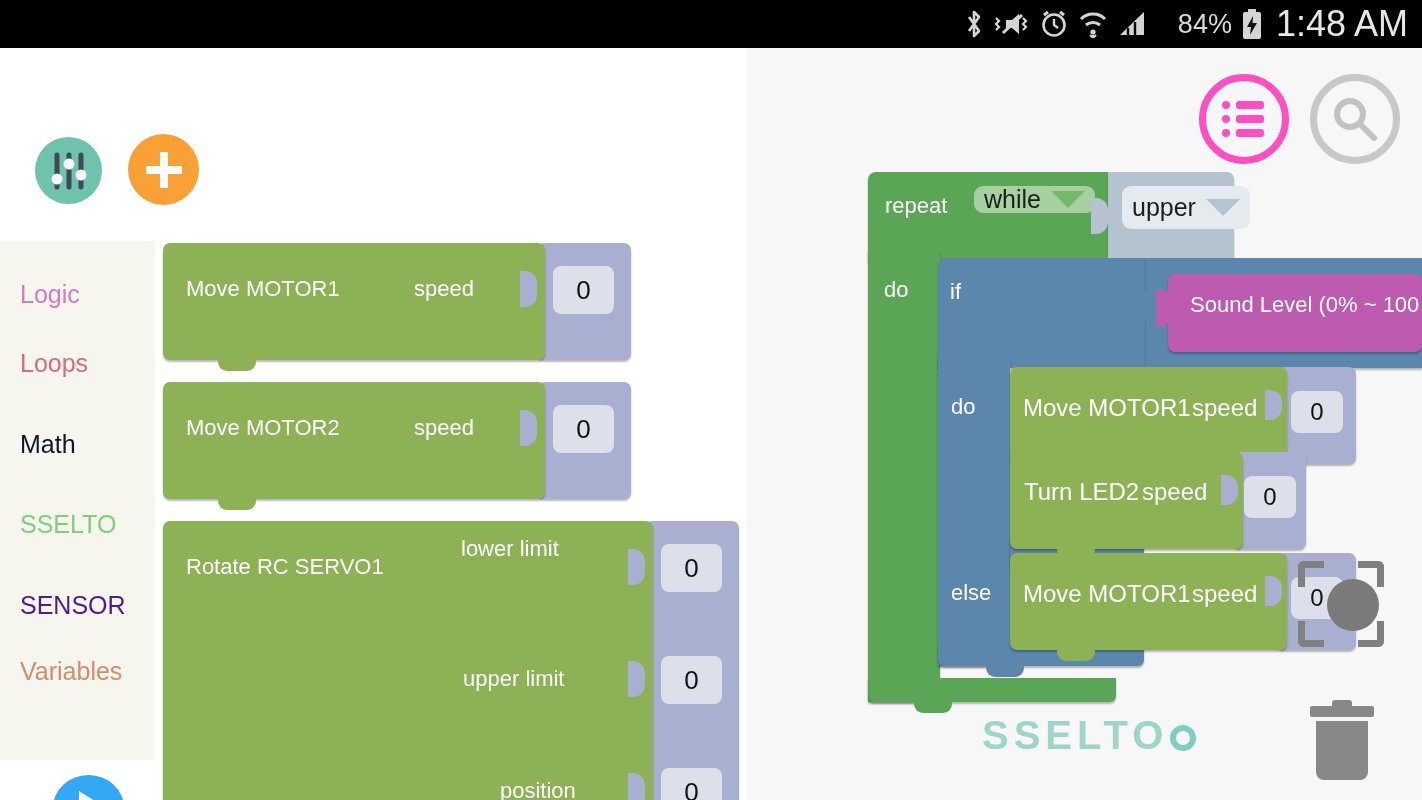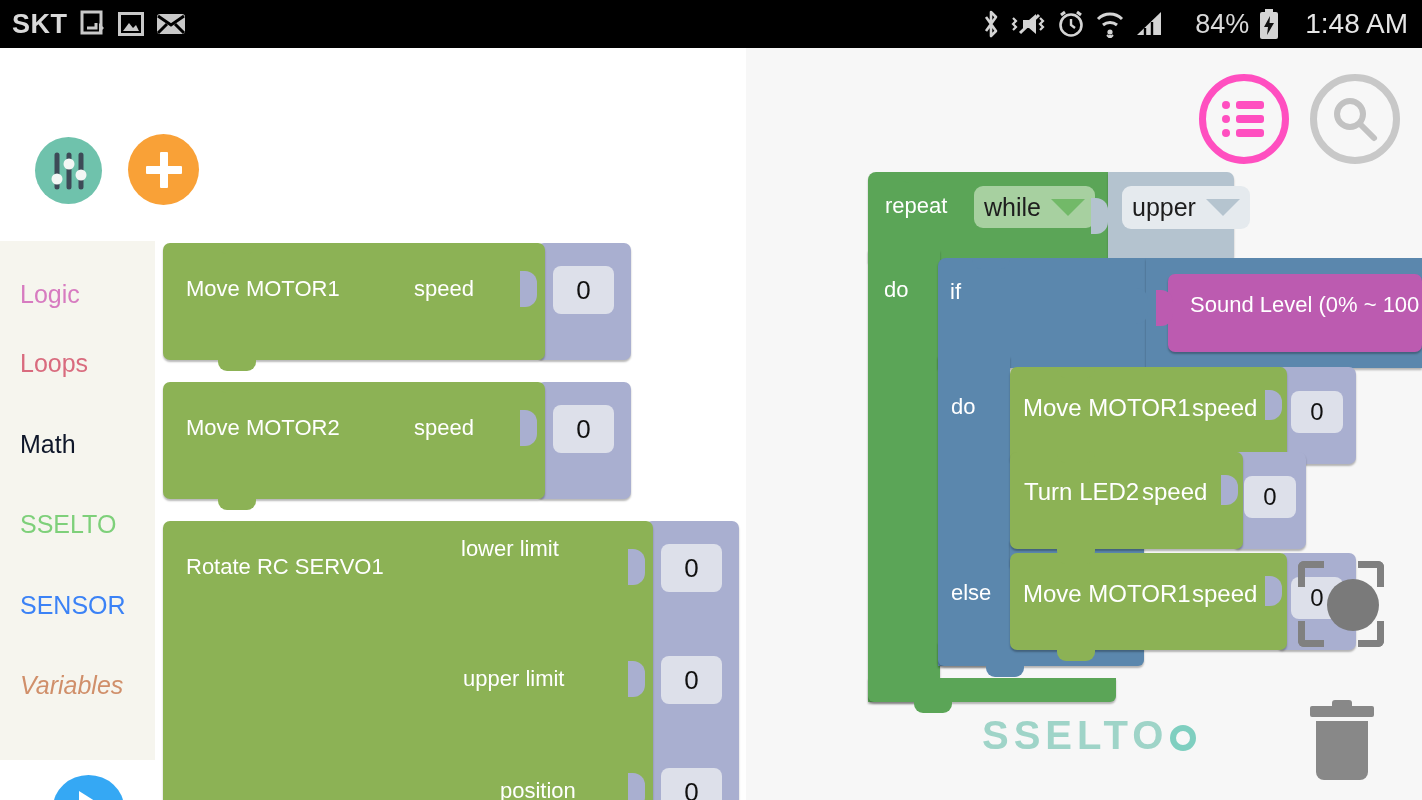--- a/index.html
+++ b/index.html
@@ -11,40 +11,40 @@
   
   .statusbar { position:absolute; left:0; top:0; width:1422px; height:48px;
      background:#000; color:#d4d4d4; }
   .sb-left { position:absolute; left:12px; top:0; height:48px; display:flex;
      align-items:center; gap:12px; }
   .sb-carrier { font-size:27px; font-weight:700; letter-spacing:.5px; color:#d9d9d9; }
   .sb-right { position:absolute; right:14px; top:0; height:48px; display:flex;
      align-items:center; gap:9px; }
   .sb-ico { display:block; }
   .sb-batt { font-size:27px; font-weight:400; color:#d9d9d9; letter-spacing:0px;margin-left:22px; }
-  .sb-clock { font-size:28px; font-weight:400; color:#e6e6e6; margin-left:16px; }
+  .sb-clock { font-size:36px; font-weight:400; color:#e6e6e6; margin-left:4px; }
 
   
   .flyout-pane { position:absolute; left:0; top:48px; width:746px; height:752px;
      background:#ffffff; }
   .workspace { position:absolute; left:746px; top:48px; width:676px; height:752px;
      background:#f7f7f7; }
 
   
   .rb { position:absolute; border-radius:50%; display:flex; align-items:center;
      justify-content:center; }
   .rb-settings { left:35px; top:89px; width:67px; height:67px; background:#6fc2ac; }
   .rb-add { left:128px; top:86px; width:71px; height:71px; background:#f9a137; }
 
   
   .toolbox { position:absolute; left:0; top:193px; width:155px; height:519px;
      background:#f6f5ee; }
   .tb-item { position:absolute; left:20px; font-size:25px; white-space:nowrap; }
   .tb-0 { top:232px; } .tb-1 { top:301px; } .tb-2 { top:382px; }
-  .tb-3 { top:462px; } .tb-4 { top:543px; } .tb-5 { top:623px;font-style:italic; }
+  .tb-3 { top:462px; } .tb-4 { top:543px; } .tb-5 { top:609px; }
 
   .run-btn { position:absolute; left:53px; top:727px; width:71px; height:66px;
      border-radius:50%; background:#35a8f4; display:flex; align-items:center;
      justify-content:center; }
   .run-tri { width:0;height:0; border-left:27px solid #fff;
      border-top:17px solid transparent; border-bottom:17px solid transparent;
      margin-left:7px; }
 
   
   .ws-btn { position:absolute; border-radius:50%; display:flex;
@@ -107,37 +107,20 @@
      font-weight:700; letter-spacing:5px; color:#9fd4c8; }
   .wm .o2 { display:inline-block; width:26px; height:26px; border:6px solid #7fcfc0;
      border-radius:50%; vertical-align:-2px; margin-left:2px; }
 </style>
 </head>
 <body>
 
 <div id="root">
 
   <div class="statusbar">
-    <div class="sb-left">
-      <span class="sb-carrier">SKT</span>
-      <svg class="sb-ico" width="26" height="28" viewBox="0 0 26 28">
-        <rect x="2" y="2" width="19" height="21" fill="none" stroke="#c9c9c9" stroke-width="3"></rect>
-        <path d="M7 18 L16 18 L16 13" fill="none" stroke="#c9c9c9" stroke-width="3"></path>
-        <path d="M19 13 l5 5 l-5 5 z" fill="#c9c9c9"></path>
-      </svg>
-      <svg class="sb-ico" width="26" height="26" viewBox="0 0 26 26">
-        <rect x="1.5" y="2.5" width="23" height="21" fill="none" stroke="#c9c9c9" stroke-width="3"></rect>
-        <path d="M5 20 l6-8 l4 5 l3-3 l3 6 z" fill="#c9c9c9"></path>
-      </svg>
-      <svg class="sb-ico" width="30" height="22" viewBox="0 0 30 22">
-        <rect x="1" y="1" width="28" height="20" rx="3" fill="#c9c9c9"></rect>
-        <path d="M2 3 L15 12 L28 3" fill="none" stroke="#000" stroke-width="3"></path>
-        <path d="M2 20 L11 11 M28 20 L19 11" stroke="#000" stroke-width="3" fill="none"></path>
-      </svg>
-    </div>
 
     <div class="sb-right">
       <svg class="sb-ico" width="18" height="30" viewBox="0 0 18 30">
         <path d="M4 8 L14 22 L9 27 L9 3 L14 8 L4 22" fill="none" stroke="#d4d4d4" stroke-width="2.6" stroke-linejoin="round"></path>
       </svg>
       <svg class="sb-ico" width="38" height="30" viewBox="0 0 38 30">
         <path d="M14 11 L20 11 L27 5 L27 25 L20 19 L14 19 Z" fill="#d4d4d4"></path>
         <path d="M4 9 l3 3 l-3 3 l3 3 l-3 3" fill="none" stroke="#d4d4d4" stroke-width="2.2"></path>
         <path d="M31 9 l3 3 l-3 3 l3 3 l-3 3" fill="none" stroke="#d4d4d4" stroke-width="2.2"></path>
         <path d="M11 24 L30 6" stroke="#d4d4d4" stroke-width="3"></path>
@@ -183,21 +166,21 @@
         <rect x="18" y="4" width="8" height="36" fill="#fff" rx="1"></rect>
         <rect x="4" y="18" width="36" height="8" fill="#fff" rx="1"></rect>
       </svg>
     </div>
 
     <div class="toolbox"></div>
     <div class="tb-item tb-0" style="color:#d77bc0">Logic</div>
     <div class="tb-item tb-1" style="color:#d96b7e">Loops</div>
     <div class="tb-item tb-2" style="color:#0f172a">Math</div>
     <div class="tb-item tb-3" style="color:#7ed07a">SSELTO</div>
-    <div class="tb-item tb-4" style="color:#3b82f6">SENSOR</div>
+    <div class="tb-item tb-4" style="color:#4c1d95">SENSOR</div>
     <div class="tb-item tb-5" style="color:#d08f6a">Variables</div>
 
     <div class="run-btn">
       <div class="run-tri"></div>
     </div>
 
     <div class="blk">
       <div class="blk-body lv" style="left:537px; top:195px; width:94px; height:117px;"></div>
       <div class="blk-body g1" style="left:163px; top:195px; width:382px; height:117px;"></div>
       <div class="notch-top" style="left:218px; top:195px; background:#8cb255;
@@ -262,21 +245,21 @@
 
   <div class="blk">
 
     <div class="blk-body g2" style="left:868px; top:172px; width:240px; height:90px; border-radius:8px 0 0 0;"></div>
     <div class="blk-body g2" style="left:868px; top:250px; width:72px; height:452px; border-radius:0;"></div>
     <div class="blk-body g2" style="left:868px; top:678px; width:248px; height:24px; border-radius:0 0 6px 6px;"></div>
     <div class="notch-top" style="left:900px; top:172px; background:#5ba557; border-radius:0 0 9px 9px; height:11px;"></div>
     <div class="notch-top" style="left:914px; top:702px; background:#5ba557; border-radius:0 0 9px 9px; height:11px;"></div>
 
     <span class="blbl" style="left:885px; top:193px;">repeat</span>
-    <div class="ddf dd-light" style="left:974px; top:186px; height:42px;">
+    <div class="ddf dd-light" style="left:974px; top:186px; height:27px;">
       <span class="dd-txt">while</span>
       <span class="caret caret-g"></span>
     </div>
 
     <div class="blk-body" style="left:1108px; top:172px; width:126px; height:90px; background:#b4c3cf; border-radius:0 7px 7px 0;"></div>
     <div class="puzzle" style="left:1091px; top:198px; background:#b4c3cf;"></div>
     <div class="ddf dd-grey" style="left:1122px; top:186px; height:43px;">
       <span class="dd-txt">upper</span>
       <span class="caret caret-b"></span>
     </div>

